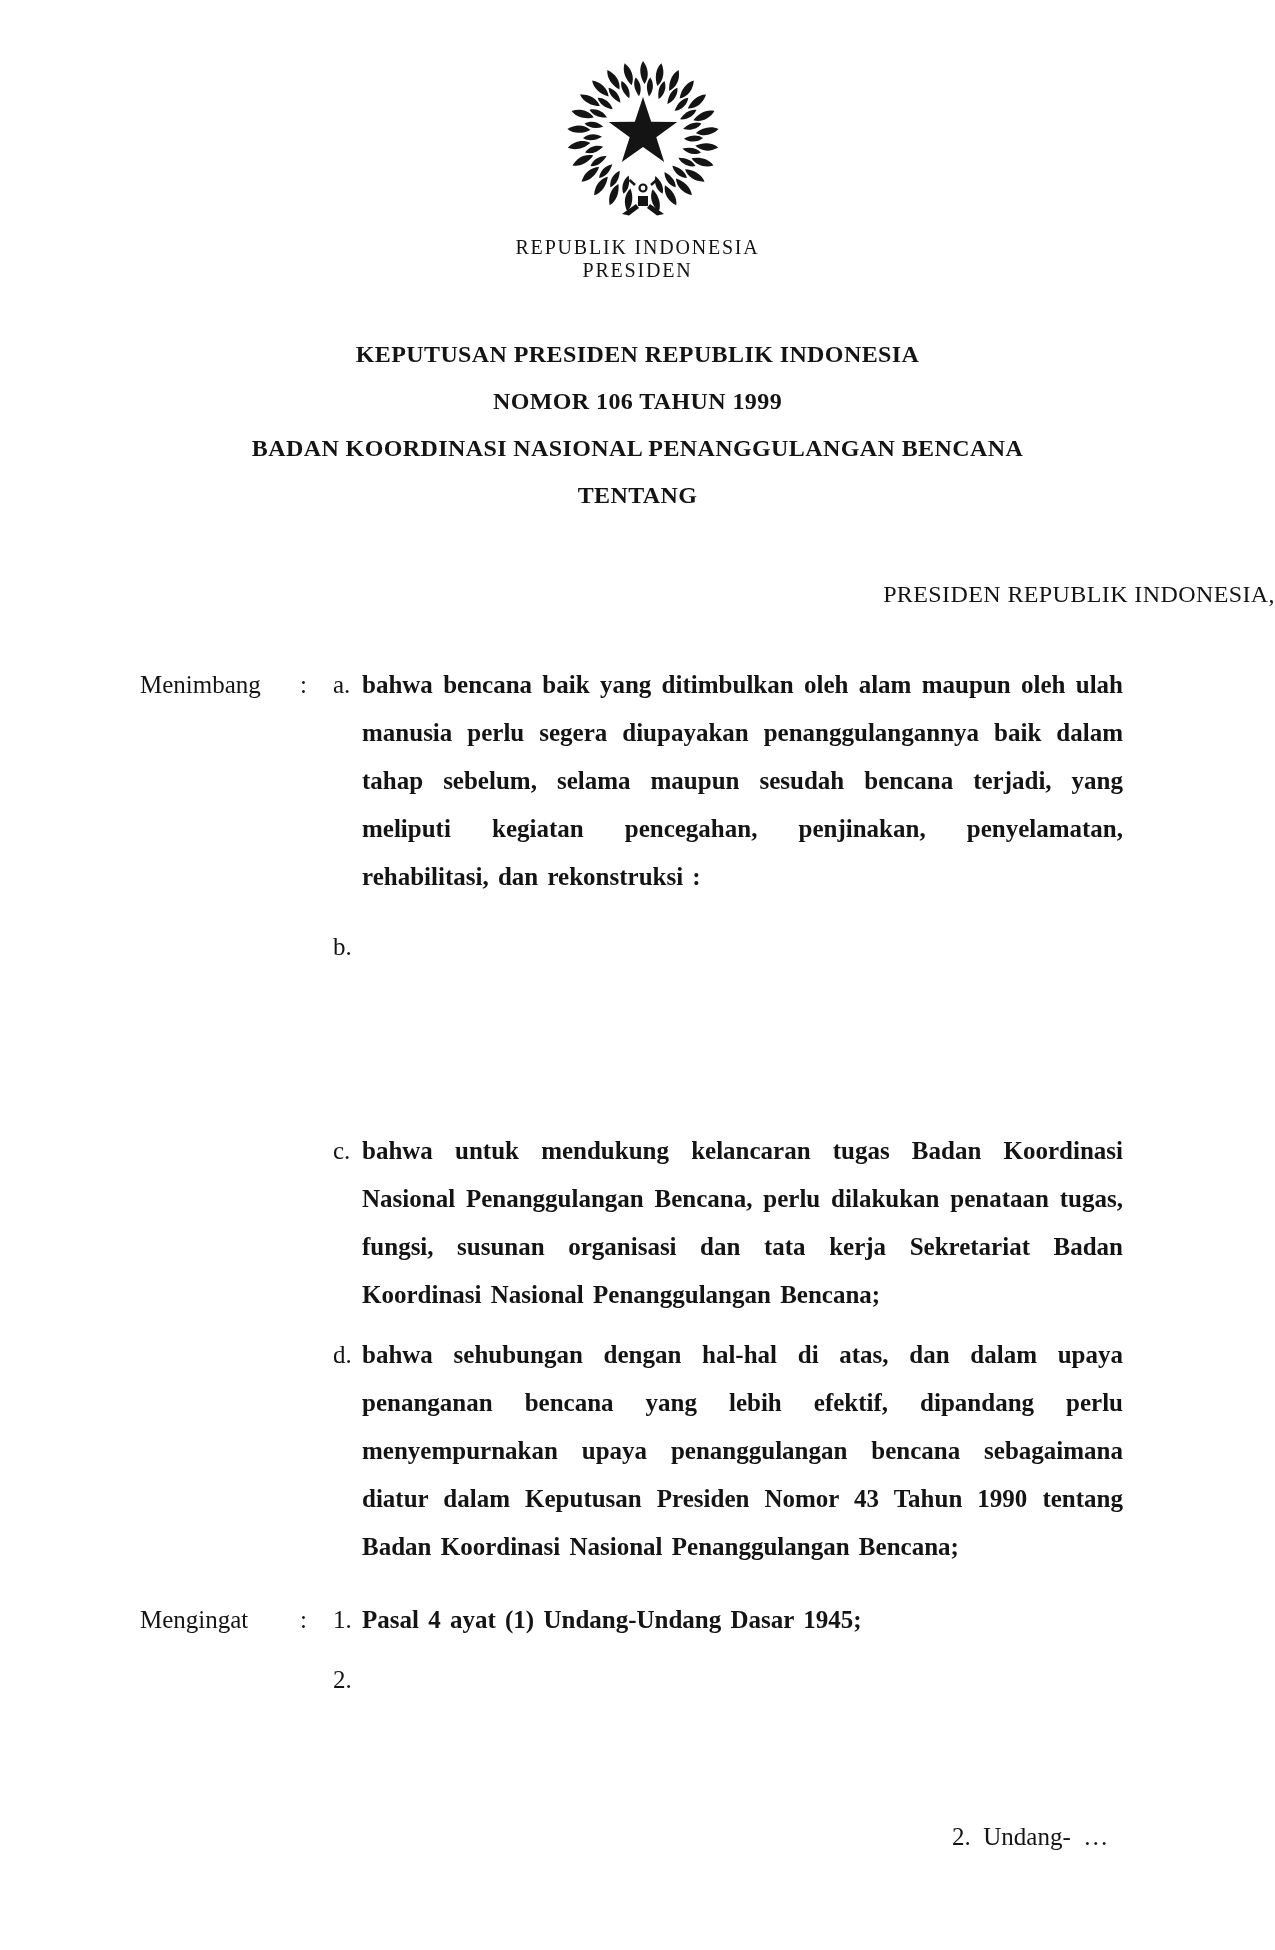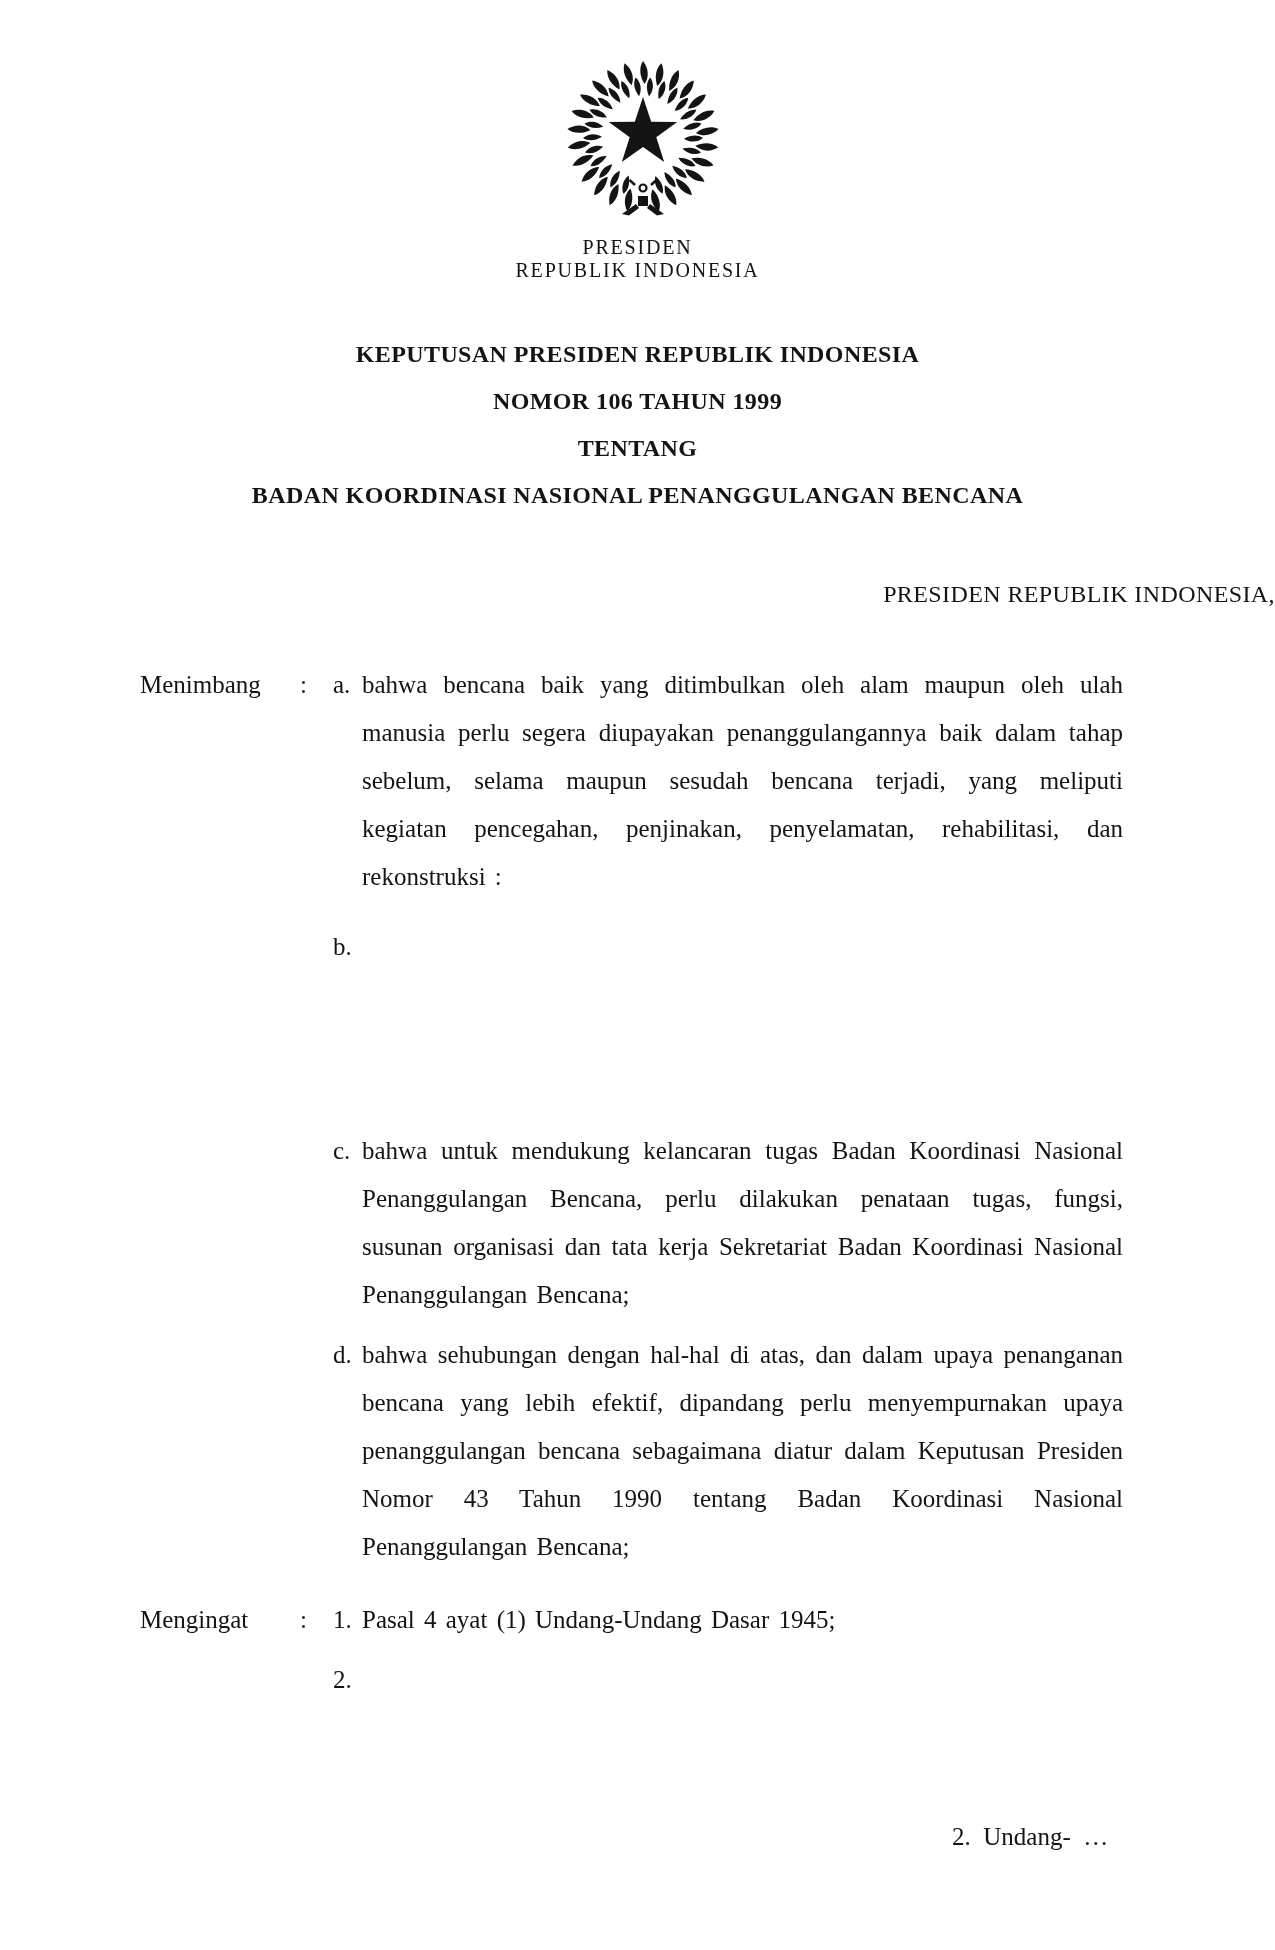--- a/index.html
+++ b/index.html
@@ -24,21 +24,21 @@
   .salutation{
     position:absolute;left:0;right:0;top:571px;
     text-align:right;font-size:24px;line-height:47px;letter-spacing:0.4px;
   }
   .lbl,.col,.mk,.para,.catchword{
     position:absolute;font-size:25px;line-height:48px;
   }
   .lbl{left:140px;}
   .col{left:300px;}
   .mk{left:333px;}
-  .para{left:362px;width:761px;text-align:justify;word-spacing:3px;}
+  .para{left:362px;width:761px;text-align:justify;word-spacing:3px;font-weight:bold;}
   .catchword{left:952px;white-space:pre;}
 </style>
 </head>
 <body>
 
 <div class="page">
 
   <div class="emblem">
     <svg viewBox="0 0 170 160" width="170" height="162">
       <defs>
@@ -100,29 +100,29 @@
       <circle cx="85" cy="131" r="3.5" fill="none" stroke="#141414" stroke-width="2.2"></circle>
       <path d="M77,128 L71.5,123" stroke="#141414" stroke-width="2.4" fill="none"></path>
       <path d="M93,128 L98.5,123" stroke="#141414" stroke-width="2.4" fill="none"></path>
       <rect x="80" y="139" width="10" height="10" fill="#141414"></rect>
       <path d="M78,147 L64,157 L71,158.5 L81,151 Z" fill="#141414"></path>
       <path d="M92,147 L106,157 L99,158.5 L89,151 Z" fill="#141414"></path>
     </svg>
   </div>
 
   <div class="letterhead">
+    <div>REPUBLIK INDONESIA</div>
     <div>PRESIDEN</div>
-    <div>REPUBLIK INDONESIA</div>
   </div>
 
   <div class="title-block">
     <div>KEPUTUSAN PRESIDEN REPUBLIK INDONESIA</div>
     <div>NOMOR 106 TAHUN 1999</div>
+    <div>BADAN KOORDINASI NASIONAL PENANGGULANGAN BENCANA</div>
     <div>TENTANG</div>
-    <div>BADAN KOORDINASI NASIONAL PENANGGULANGAN BENCANA</div>
   </div>
 
   <div class="salutation">PRESIDEN REPUBLIK INDONESIA,</div>
 
   <div class="lbl" style="top:661px">Menimbang</div>
   <div class="col" style="top:661px">:</div>
 
   <div class="mk" style="top:661px">a.</div>
   <div class="para" style="top:661px">bahwa bencana baik yang ditimbulkan oleh alam maupun oleh ulah manusia perlu segera diupayakan penanggulangannya baik dalam tahap sebelum, selama maupun sesudah bencana terjadi, yang meliputi kegiatan pencegahan, penjinakan, penyelamatan, rehabilitasi, dan rekonstruksi :</div>
 

